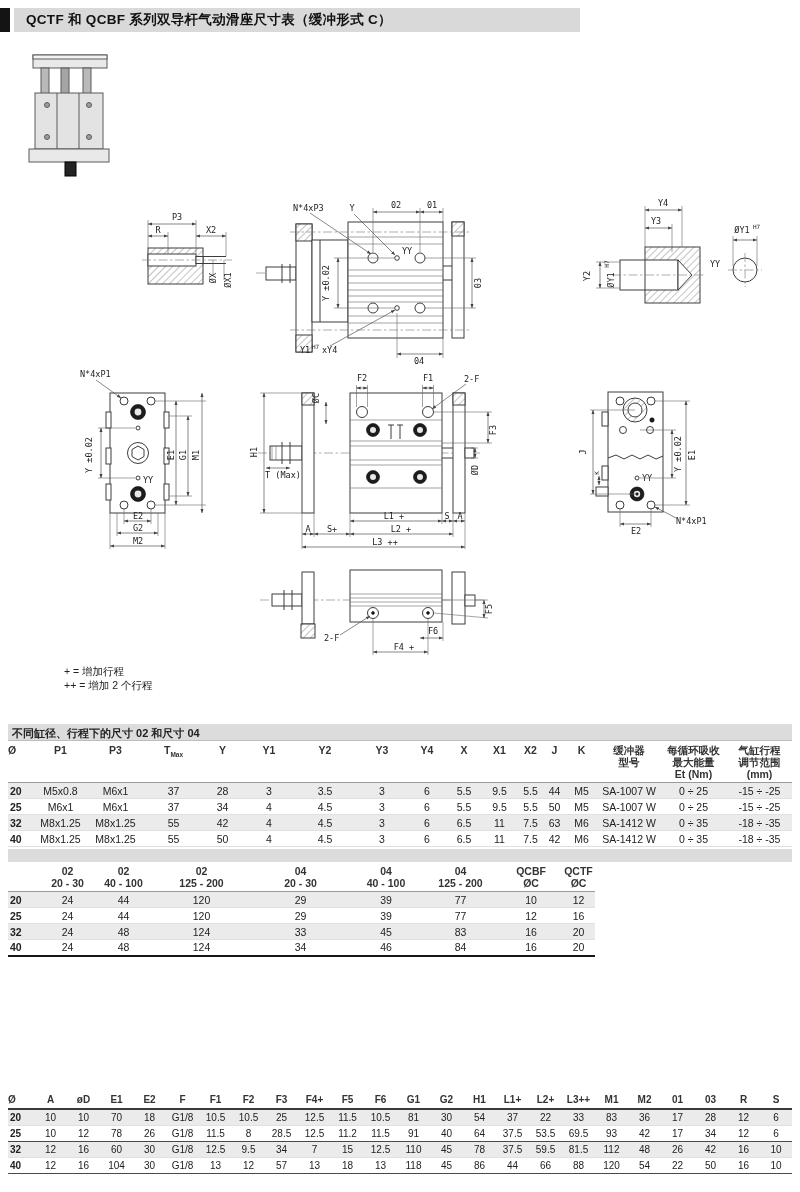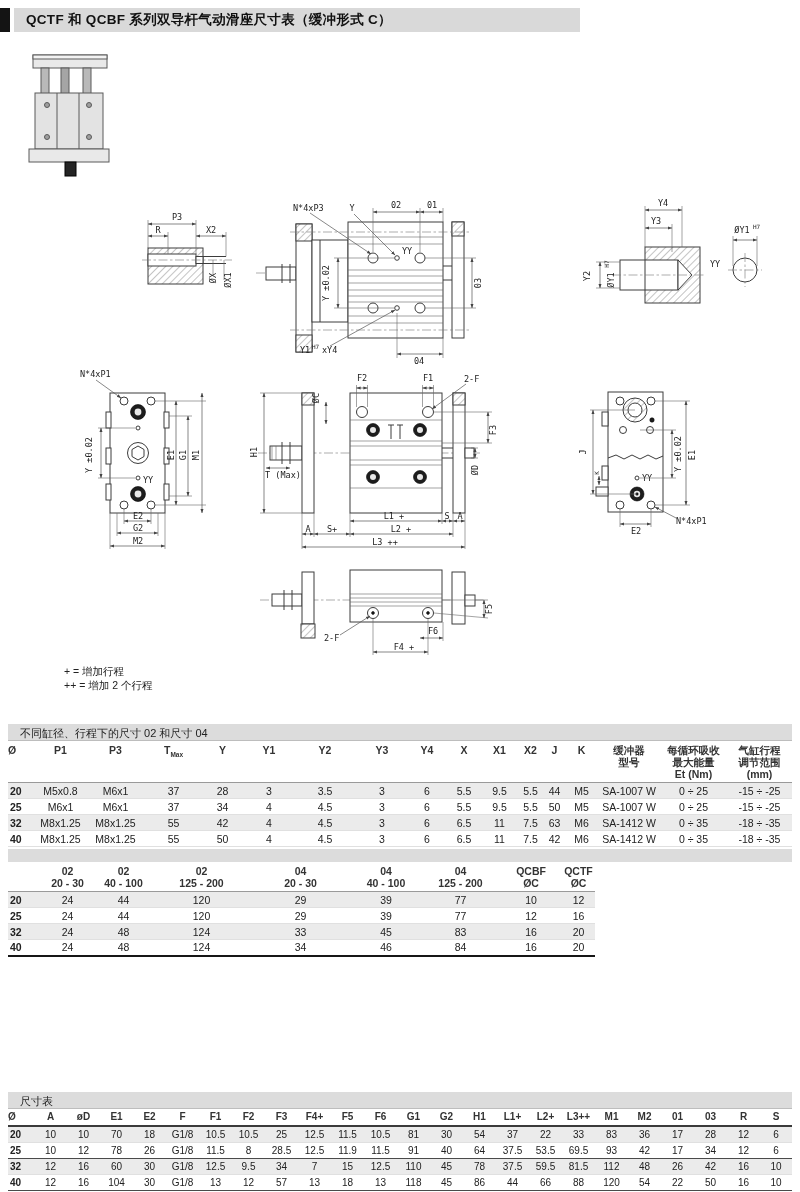--- a/index.html
+++ b/index.html
@@ -8,21 +8,21 @@
 
   
   .hdr-black { left:0; top:8px; width:10px; height:24px; background:#141414; }
   .hdr-band { left:14px; top:8px; width:566px; height:24px; background:#d9d9d9; display:flex; align-items:center; padding-left:12px; }
   .hdr-title { font-weight:bold; font-size:13.5px; color:#111; letter-spacing:.3px; }
 
   
   .notes { left:64px; top:664px; font-size:10.5px; line-height:14px; color:#222; }
 
   
-  .band-title { background:#dcdcdc; font-weight:normal; font-size:11px; padding:2px 12px; height:17px; border-bottom:1px solid #bdbdbd; }
+  .band-title { background:#dcdcdc; font-weight:bold; font-size:11px; padding:2px 4px; height:17px; border-bottom:1px solid #bdbdbd; }
   table { border-collapse:collapse; table-layout:fixed; width:100%; font-size:10.5px; color:#222; }
   th { font-weight:bold; text-align:center; vertical-align:top; white-space:pre-line; padding:3px 0 2px; line-height:12px; color:#333; }
   td { text-align:center; vertical-align:middle; padding:0 1px; height:16px; }
   tbody td:first-child { text-align:left; font-weight:bold; padding-left:2px; }
   thead tr { border-bottom:1px solid #9a9a9a; }
   tbody tr:nth-child(odd) { background:#ebebeb; }
   tbody tr { border-bottom:1px solid #e0e0e0; }
   sub { font-size:6.5px; }
   .t1 { left:8px; top:724px; width:784px; }
   .sep-band { left:8px; top:849px; width:784px; height:13px; background:#dcdcdc; }
@@ -645,21 +645,20 @@
           <td>46</td>
           <td>84</td>
           <td>16</td>
           <td>20</td>
         </tr>
       </tbody>
   </table>
 </div>
 
 <div class="abs t3">
-  <div class="band-title">尺寸表</div>
   <table>
     <colgroup>
       <col style="width:26px">
         <col style="width:33px">
         <col style="width:33px">
         <col style="width:33px">
         <col style="width:33px">
       <col style="width:33px">
         <col style="width:33px">
         <col style="width:33px">
@@ -739,21 +738,21 @@
           <td>25</td>
           <td>10</td>
           <td>12</td>
           <td>78</td>
           <td>26</td>
           <td>G1/8</td>
           <td>11.5</td>
           <td>8</td>
           <td>28.5</td>
           <td>12.5</td>
-          <td>11.9</td>
+          <td>11.2</td>
           <td>11.5</td>
           <td>91</td>
           <td>40</td>
           <td>64</td>
           <td>37.5</td>
           <td>53.5</td>
           <td>69.5</td>
           <td>93</td>
           <td>42</td>
           <td>17</td>

